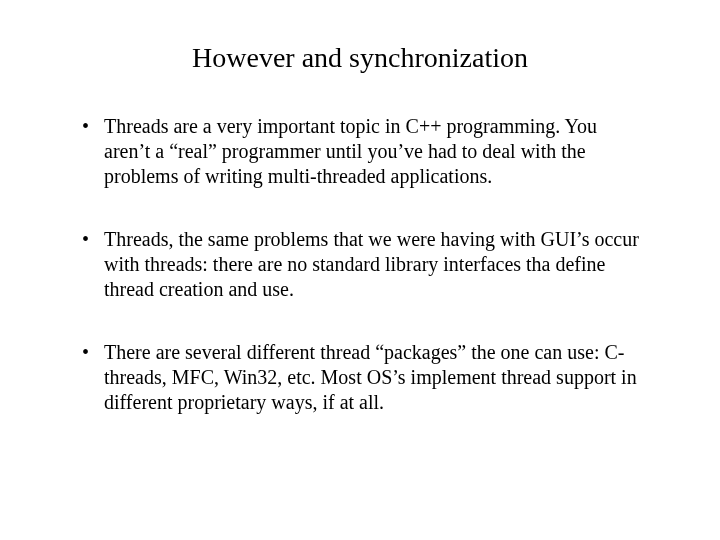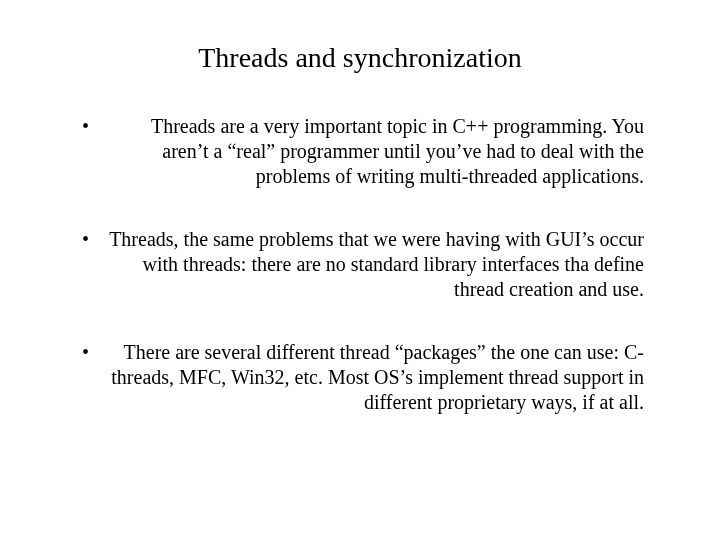--- a/index.html
+++ b/index.html
@@ -1,15 +1,15 @@
 <!DOCTYPE html>
 <html><head>
   <meta charset="utf-8">
   <style>
-    * { margin: 0; padding: 0; box-sizing: border-box; text-align: right; }
+    * { margin: 0; padding: 0; box-sizing: border-box; }
     body {
       width: 720px;
       height: 540px;
       background: #ffffff;
       font-family: "Times New Roman", Times, serif;
       color: #000000;
       padding: 42px 76px 60px 76px;
     }
     h1 {
       font-size: 28px;
@@ -31,19 +31,19 @@
       content: "•";
       position: absolute;
       left: 6px;
       top: 0;
       font-size: 20px;
     }
   </style>
 </head>
 <body>
 
-<h1>Threads and synchronization</h1>
+<h1>However and synchronization</h1>
 
 <ul>
   <li>Threads are a very important topic in C++ programming.  You aren’t a “real” programmer until you’ve had to deal with the problems of writing multi-threaded applications.</li>
   <li>Threads, the same problems that we were having with GUI’s occur with threads:  there are no standard library interfaces tha define thread creation and use.</li>
   <li>There are several different thread “packages” the one can use:  C-threads, MFC, Win32, etc.  Most OS’s implement thread support in different proprietary ways, if at all.</li>
 </ul>
 
 </body></html>

